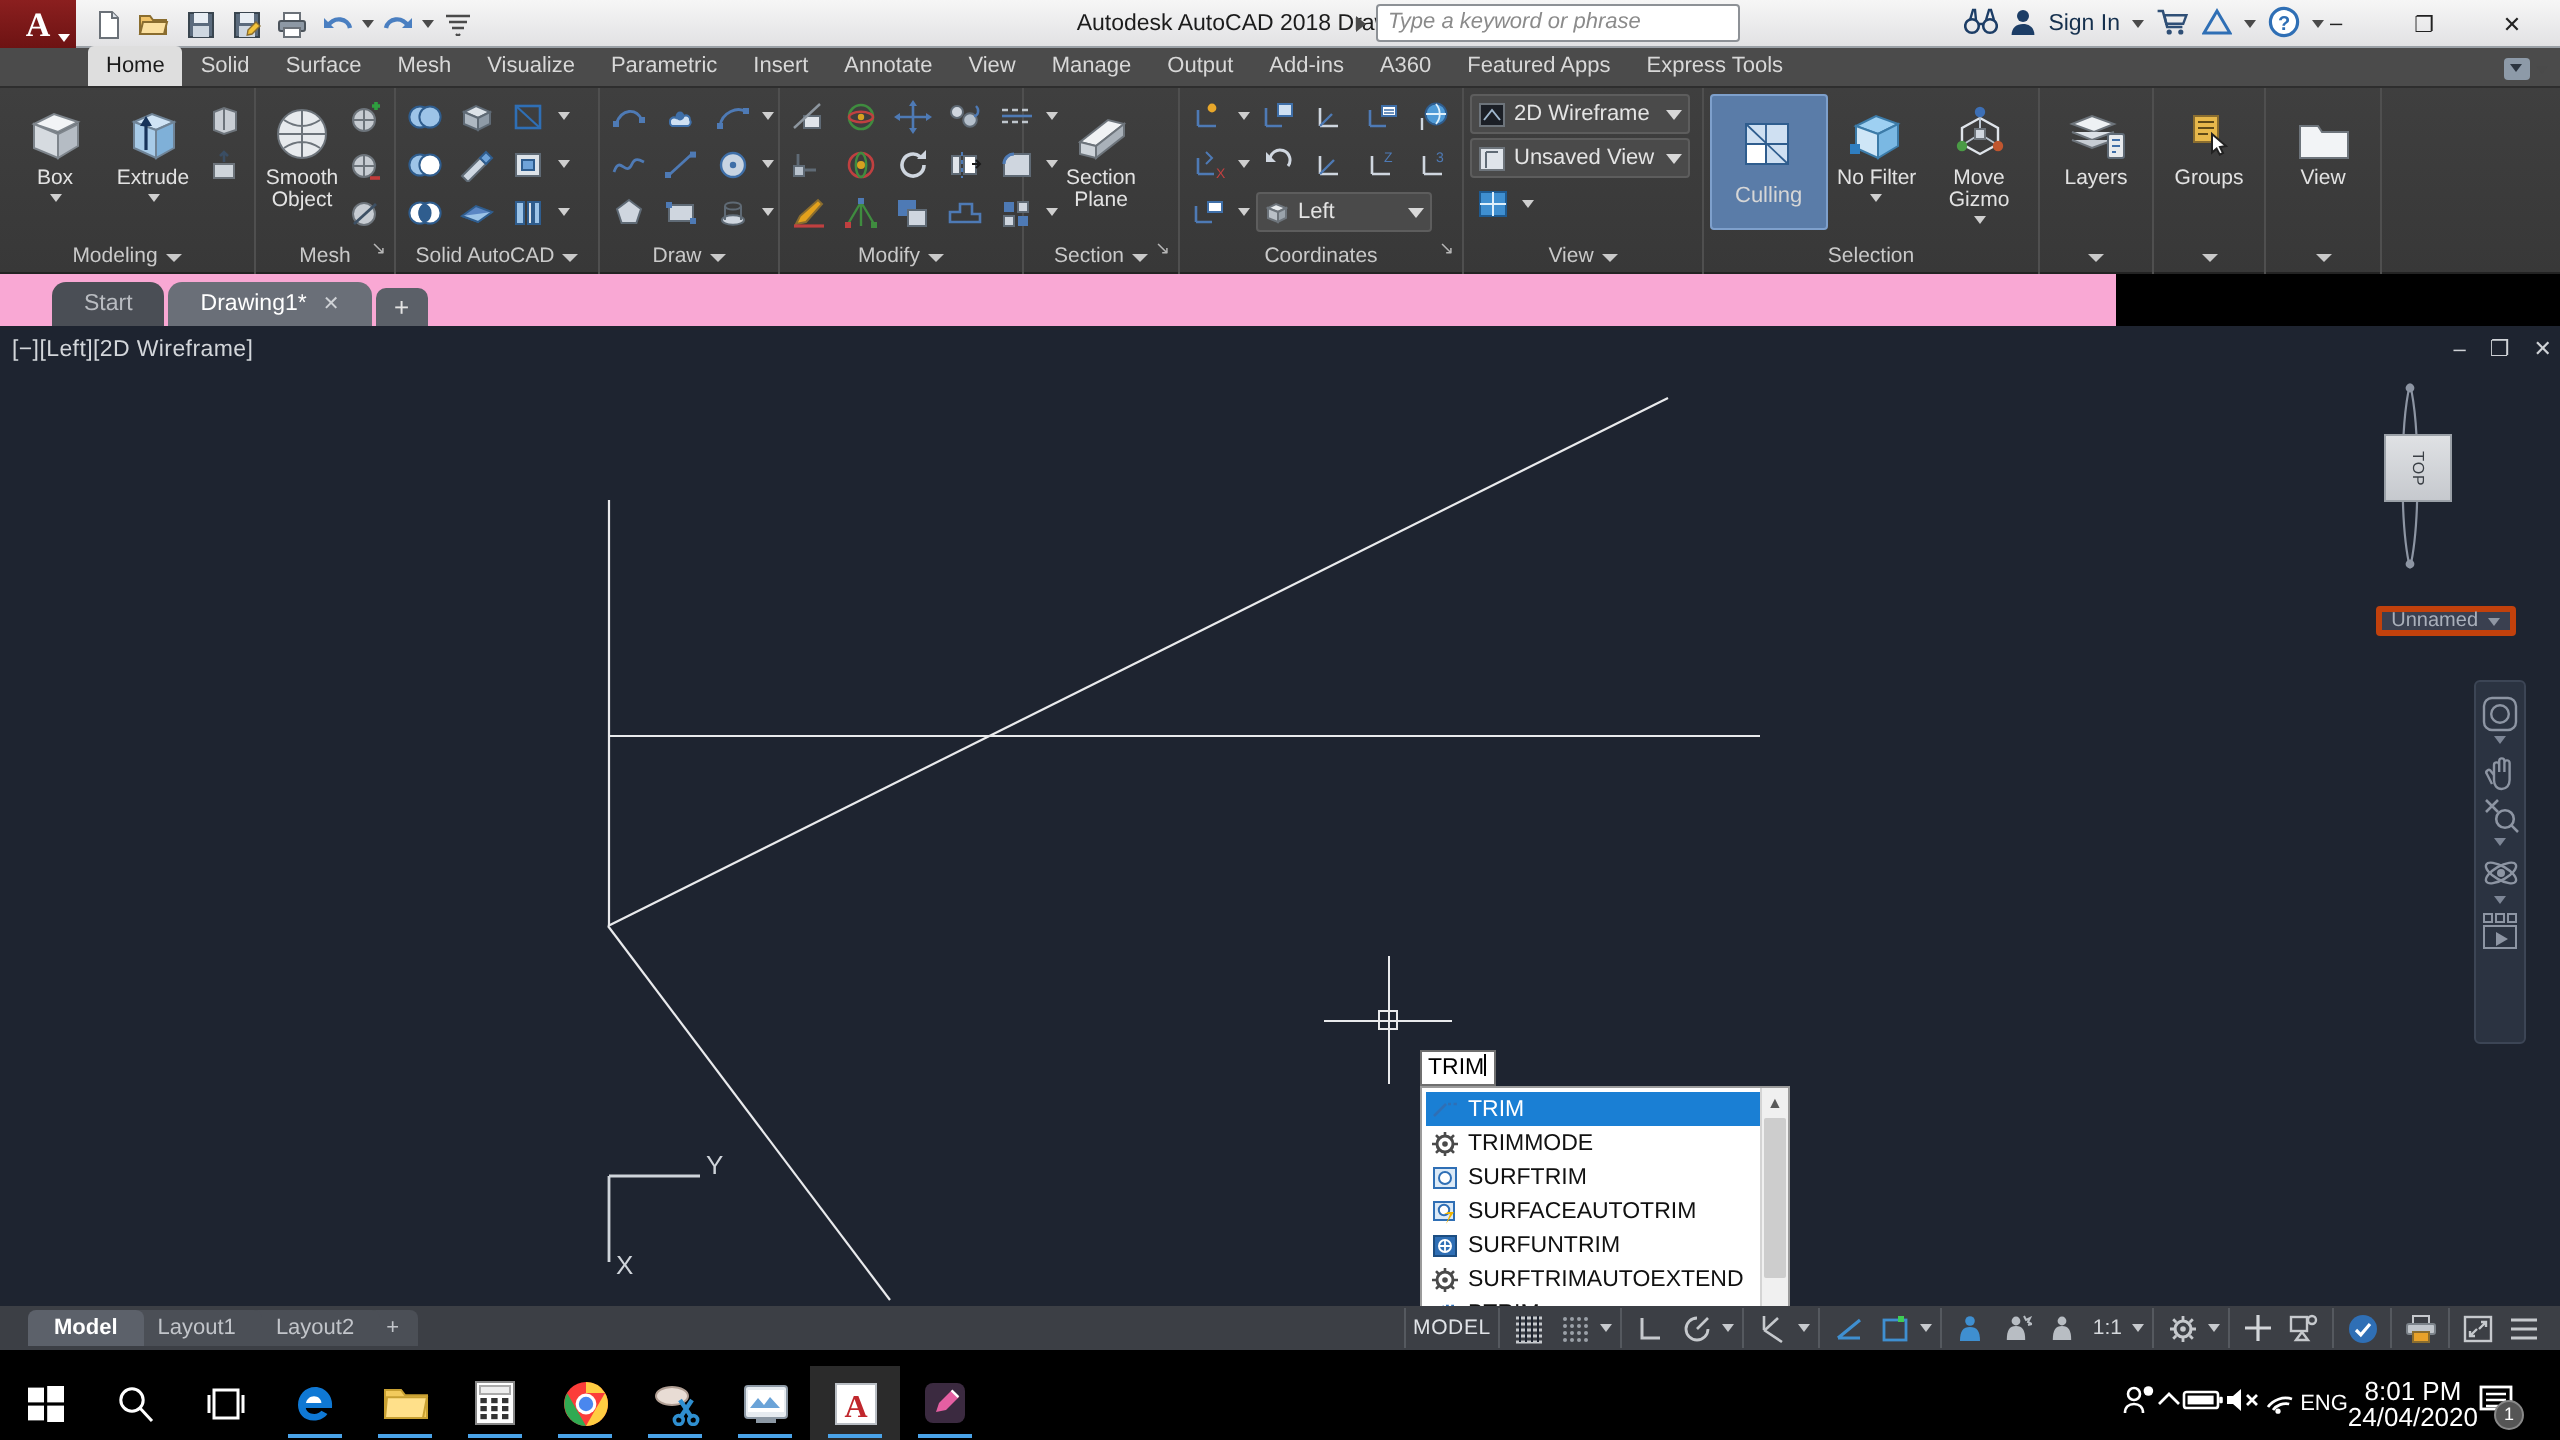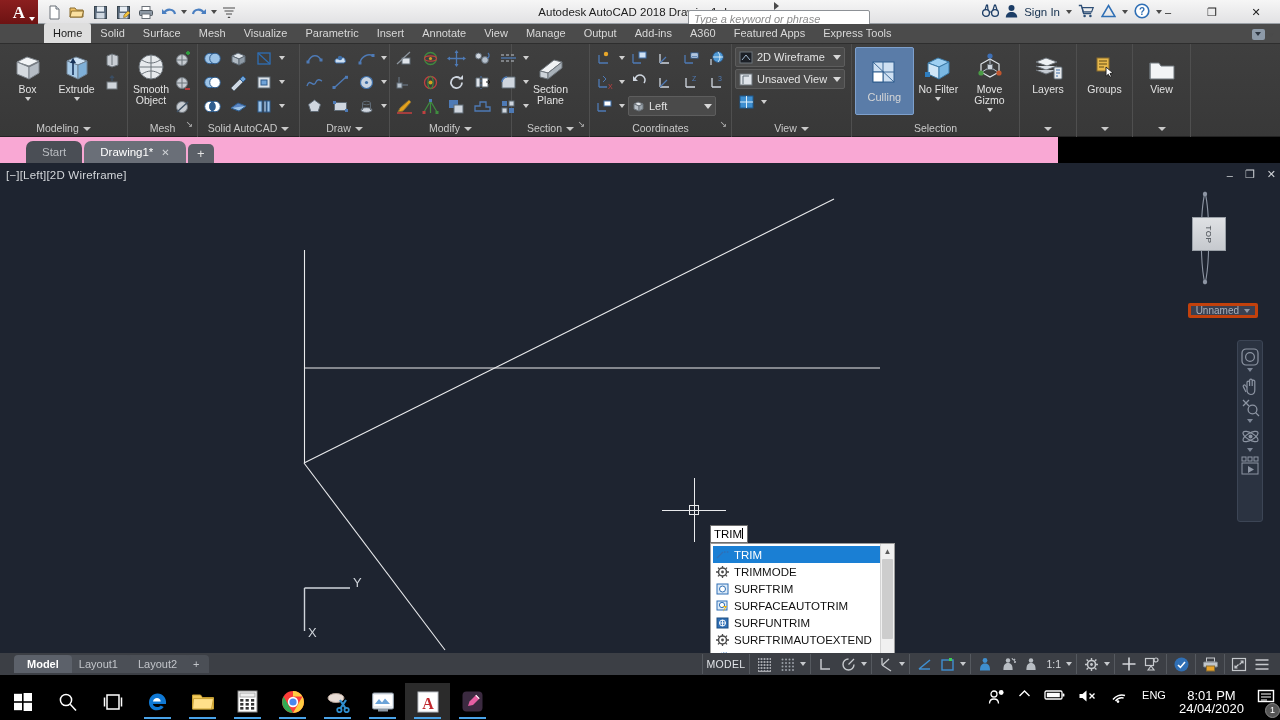--- a/index.html
+++ b/index.html
@@ -13,21 +13,21 @@
     background:linear-gradient(#8b1f1f,#6d1313); display:flex; align-items:center; justify-content:center; }
   #appbtn .logoA{ font-family:"Liberation Serif",serif; font-weight:bold; font-size:17px; color:#fff; line-height:1; }
   #appbtn .cv{ position:absolute; right:3px; bottom:3px; width:0;height:0;
     border-left:3px solid transparent;border-right:3px solid transparent;border-top:4px solid #fff;}
   #qat{ position:absolute; left:40px; top:1px; height:22px; display:flex; align-items:center; gap:1px; padding:0 3px;}
   .qbtn{ width:22px; height:20px; display:flex; align-items:center; justify-content:center; border-radius:2px; }
   .qbtn svg{ display:block; }
   .qcar{ width:0;height:0;border-left:3px solid transparent;border-right:3px solid transparent;border-top:4px solid #4a4a4a;}
   #apptitle{ position:absolute; left:0; top:0; width:1280px; height:24px; line-height:24px;
     text-align:center; color:#1c1c1c; font-size:11.5px; pointer-events:none;}
-  #searchwrap{ position:absolute; right:410px; top:2px; height:19px; display:flex; align-items:center;flex-direction:column; }
+  #searchwrap{ position:absolute; right:410px; top:2px; height:19px; display:flex; align-items:center; }
   #searchcar{ width:0;height:0;border-top:4px solid transparent;border-bottom:4px solid transparent;border-left:5px solid #4a4a4a; margin-right:5px;}
   #searchbox{ width:182px; height:19px; background:#fff; border:1px solid #8d9196; border-radius:2px;
     font-style:italic; color:#8b8b8b; font-size:11px; line-height:17px; padding-left:5px; }
   #tbright{ position:absolute; right:118px; top:2px; height:20px; display:flex; align-items:center; gap:6px; color:#1c1c1c; font-size:11.5px;}
   #tbright .lbl{ color:#15304e; }
   .wbtn{ position:absolute; top:0; width:44px; height:24px; display:flex; align-items:center; justify-content:center; color:#222; }
   #w-min{ right:90px; } #w-max{ right:46px; } #w-close{ right:2px; }
 
   
   #ribtabs{ position:absolute; left:0; top:24px; width:1280px; height:20px; background:#4b4b4b;
@@ -117,21 +117,21 @@
   #statright{ position:absolute; right:0; top:653px; height:22px; display:flex; align-items:center; gap:0; padding-right:4px;}
   .sgrp{ display:flex; align-items:center; height:20px; border-left:1px solid #55595f; padding:0 4px; gap:3px;}
   .sbx{ width:20px; height:18px; display:flex; align-items:center; justify-content:center; }
   .scar{ width:0;height:0;border-left:3px solid transparent;border-right:3px solid transparent;border-top:4px solid #c6c9cd;}
 
   
   #taskbar{ position:absolute; left:0; top:683px; width:1280px; height:37px; background:#000; display:flex; align-items:center;}
   .tkb{ width:45px; height:37px; display:flex; align-items:center; justify-content:center; position:relative;}
   .tkb.run:after{ content:''; position:absolute; left:9px; bottom:1px; width:27px; height:2px; background:#4aa3e8;}
   .tkb.active{ background:#2b2b2b; }
-  #tray{ margin-left:auto; display:flex; gap:13px; padding-right:4px; color:#fff; font-size:11px;}
+  #tray{ margin-left:auto; display:flex; align-items:center; padding-right:22px; color:#fff; font-size:11px;}
   #clock{ text-align:center; line-height:13px; font-size:13px;}
 </style>
 </head>
 <body>
 
 <div id="titlebar">
 
   <div id="appbtn">
     <span class="logoA">A</span>
     <span class="cv"></span>

